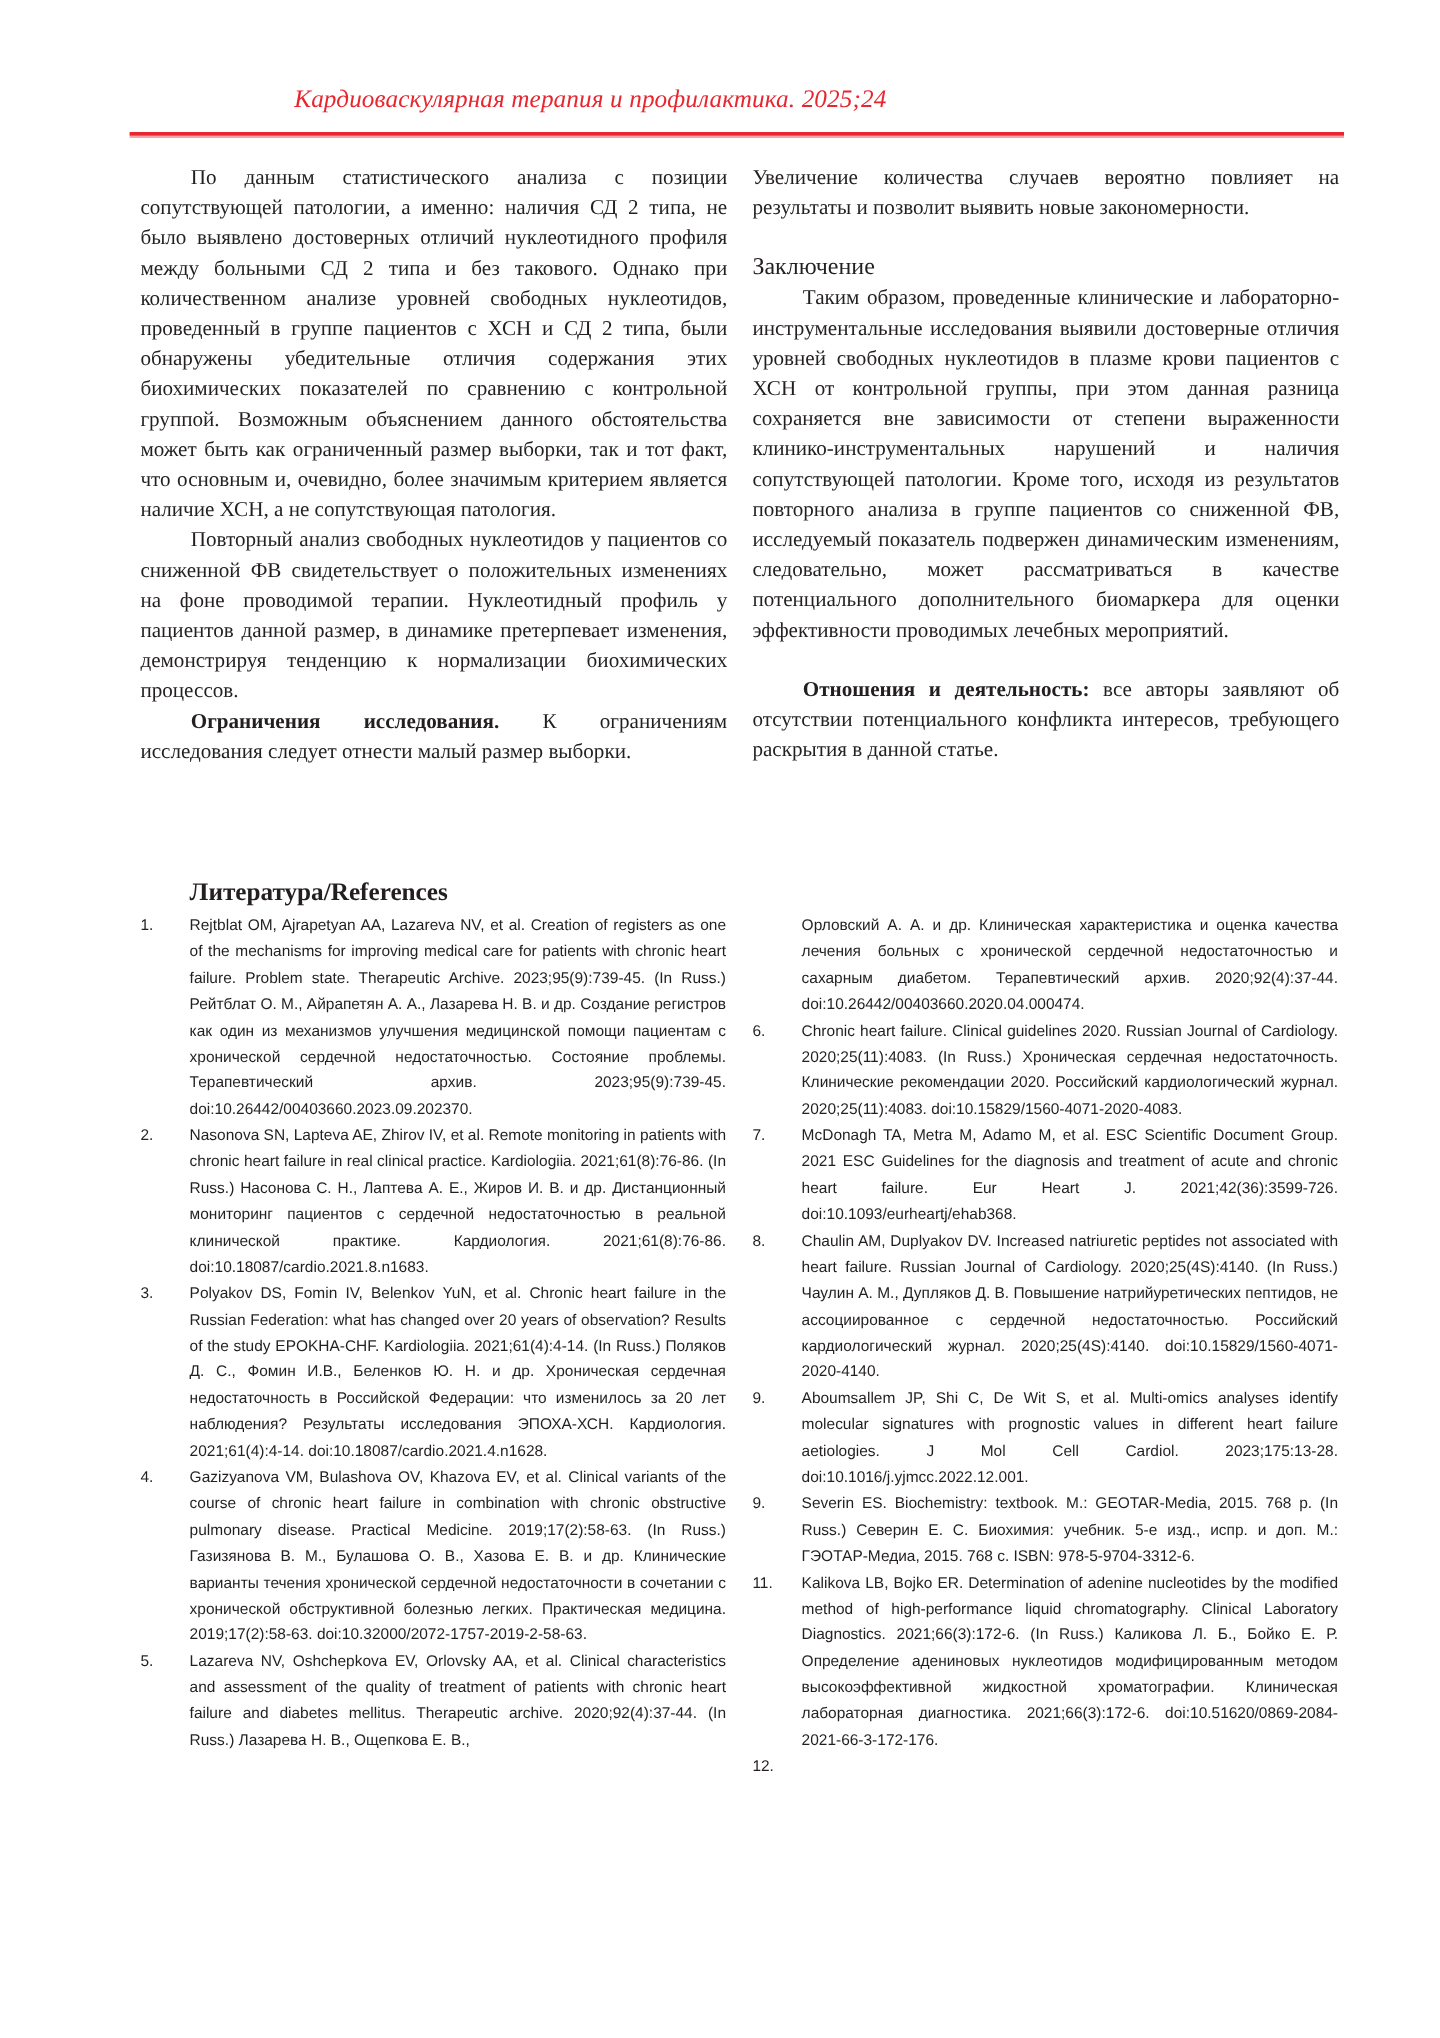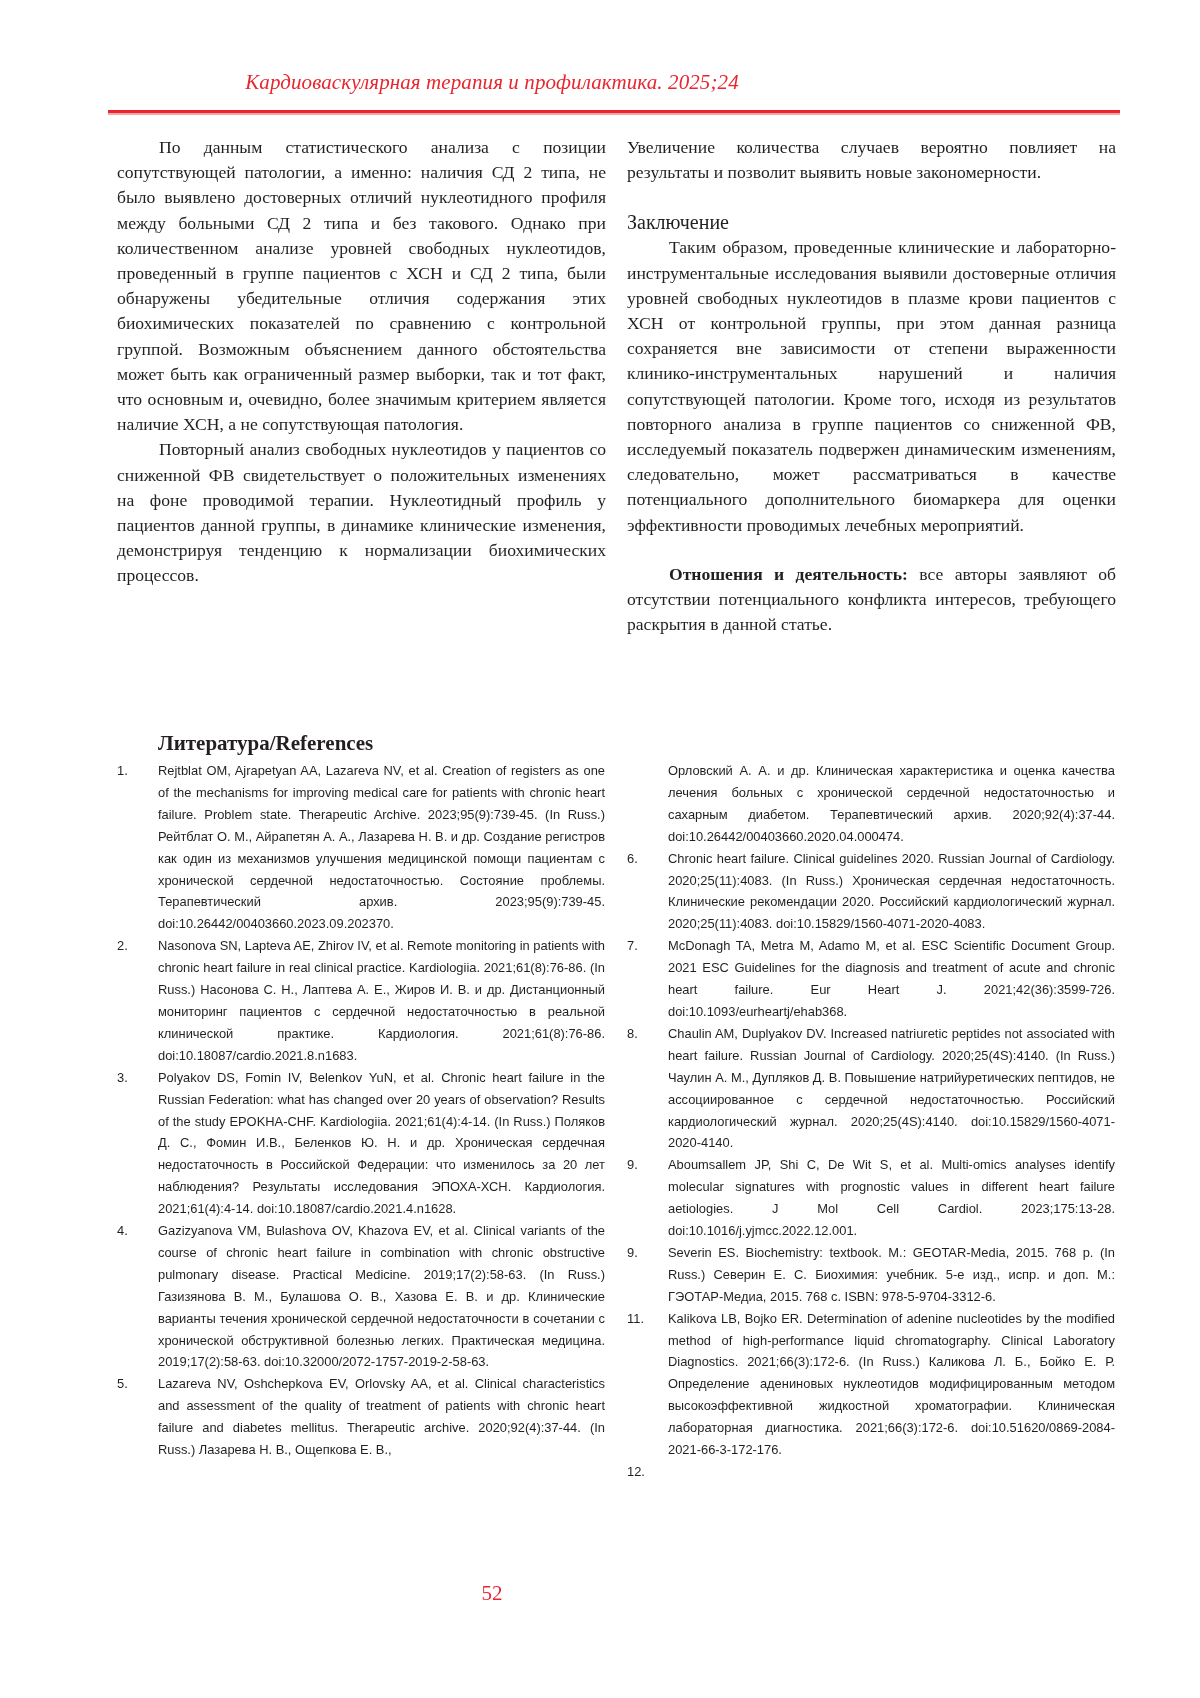--- a/index.html
+++ b/index.html
@@ -79,21 +79,22 @@
 </head>
 <body>
 
 <div class="page">
 
   <div class="running-head">Кардиоваскулярная терапия и профилактика. 2025;24</div>
   <div class="head-rule"></div>
 
   <div class="col col-left">
     <p class="indent">По данным статистического анализа с позиции сопутствующей патологии, а именно: наличия СД 2 типа, не было выявлено достоверных отличий нуклеотидного профиля между больными СД 2 типа и без такового. Однако при количественном анализе уровней свободных нуклеотидов, проведенный в группе пациентов с ХСН и СД 2 типа, были обнаружены убедительные отличия содержания этих биохимических показателей по сравнению с контрольной группой. Возможным объяснением данного обстоятельства может быть как ограниченный размер выборки, так и тот факт, что основным и, очевидно, более значимым критерием является наличие ХСН, а не сопутствующая патология.</p>
-    <p class="indent">Повторный анализ свободных нуклеотидов у пациентов со сниженной ФВ свидетельствует о положительных изменениях на фоне проводимой терапии. Нуклеотидный профиль у пациентов данной группы, в динамике клинические изменения, демонстрируя тенденцию к нормализации биохимических процессов.</p>
+    <p class="indent">Повторный анализ свободных нуклеотидов у пациентов со сниженной ФВ свидетельствует о положительных изменениях на фоне проводимой терапии. Нуклеотидный профиль у пациентов данной размер, в динамике претерпевает изменения, демонстрируя тенденцию к нормализации биохимических процессов.</p>
+    <p class="indent"><span class="lead-bold">Ограничения исследования.</span><span> К ограничениям исследования следует отнести малый размер выборки.</span></p>
   </div>
 
   <div class="col col-right">
     <p class="noindent">Увеличение количества случаев вероятно повлияет на результаты и позволит выявить новые закономерности.</p>
     <div class="section-heading">Заключение</div>
     <p class="indent">Таким образом, проведенные клинические и лабораторно-инструментальные исследования выявили достоверные отличия уровней свободных нуклеотидов в плазме крови пациентов с ХСН от контрольной группы, при этом данная разница сохраняется вне зависимости от степени выраженности клинико-инструментальных нарушений и наличия сопутствующей патологии. Кроме того, исходя из результатов повторного анализа в группе пациентов со сниженной ФВ, исследуемый показатель подвержен динамическим изменениям, следовательно, может рассматриваться в качестве потенциального дополнительного биомаркера для оценки эффективности проводимых лечебных мероприятий.</p>
     <p class="indent disclosure"><span class="lead-bold">Отношения и деятельность:</span><span> все авторы заявляют об отсутствии потенциального конфликта интересов, требующего раскрытия в данной статье.</span></p>
   </div>
 
   <div class="refs-heading">Литература/References</div>
@@ -110,14 +111,13 @@
     <li class="ref-cont">Орловский А. А. и др. Клиническая характеристика и оценка качества лечения больных с хронической сердечной недостаточностью и сахарным диабетом. Терапевтический архив. 2020;92(4):37-44. doi:10.26442/00403660.2020.04.000474.</li>
     <li class="ref"><span class="ref-num">6.</span><span>Chronic heart failure. Clinical guidelines 2020. Russian Journal of Cardiology. 2020;25(11):4083. (In Russ.) Хроническая сердечная недостаточность. Клинические рекомендации 2020. Российский кардиологический журнал. 2020;25(11):4083. doi:10.15829/1560-4071-2020-4083.</span></li>
     <li class="ref"><span class="ref-num">7.</span><span>McDonagh TA, Metra M, Adamo M, et al. ESC Scientific Document Group. 2021 ESC Guidelines for the diagnosis and treatment of acute and chronic heart failure. Eur Heart J. 2021;42(36):3599-726. doi:10.1093/eurheartj/ehab368.</span></li>
     <li class="ref"><span class="ref-num">8.</span><span>Chaulin AM, Duplyakov DV. Increased natriuretic peptides not associated with heart failure. Russian Journal of Cardiology. 2020;25(4S):4140. (In Russ.) Чаулин А. М., Дупляков Д. В. Повышение натрийуретических пептидов, не ассоциированное с сердечной недостаточностью. Российский кардиологический журнал. 2020;25(4S):4140. doi:10.15829/1560-4071-2020-4140.</span></li>
     <li class="ref"><span class="ref-num">9.</span><span>Aboumsallem JP, Shi C, De Wit S, et al. Multi-omics analyses identify molecular signatures with prognostic values in different heart failure aetiologies. J Mol Cell Cardiol. 2023;175:13-28. doi:10.1016/j.yjmcc.2022.12.001.</span></li>
     <li class="ref"><span class="ref-num">9.</span><span>Severin ES. Biochemistry: textbook. M.: GEOTAR-Media, 2015. 768 p. (In Russ.) Северин Е. С. Биохимия: учебник. 5-е изд., испр. и доп. М.: ГЭОТАР-Медиа, 2015. 768 с. ISBN: 978-5-9704-3312-6.</span></li>
     <li class="ref"><span class="ref-num">11.</span><span>Kalikova LB, Bojko ER. Determination of adenine nucleotides by the modified method of high-performance liquid chromatography. Clinical Laboratory Diagnostics. 2021;66(3):172-6. (In Russ.) Каликова Л. Б., Бойко Е. Р. Определение адениновых нуклеотидов модифицированным методом высокоэффективной жидкостной хроматографии. Клиническая лабораторная диагностика. 2021;66(3):172-6. doi:10.51620/0869-2084-2021-66-3-172-176.</span></li>
     <li class="ref"><span class="ref-num">12.</span></li>
   </ol>
 
-  <div class="page-number">52</div>
 </div>
 
 </body></html>

